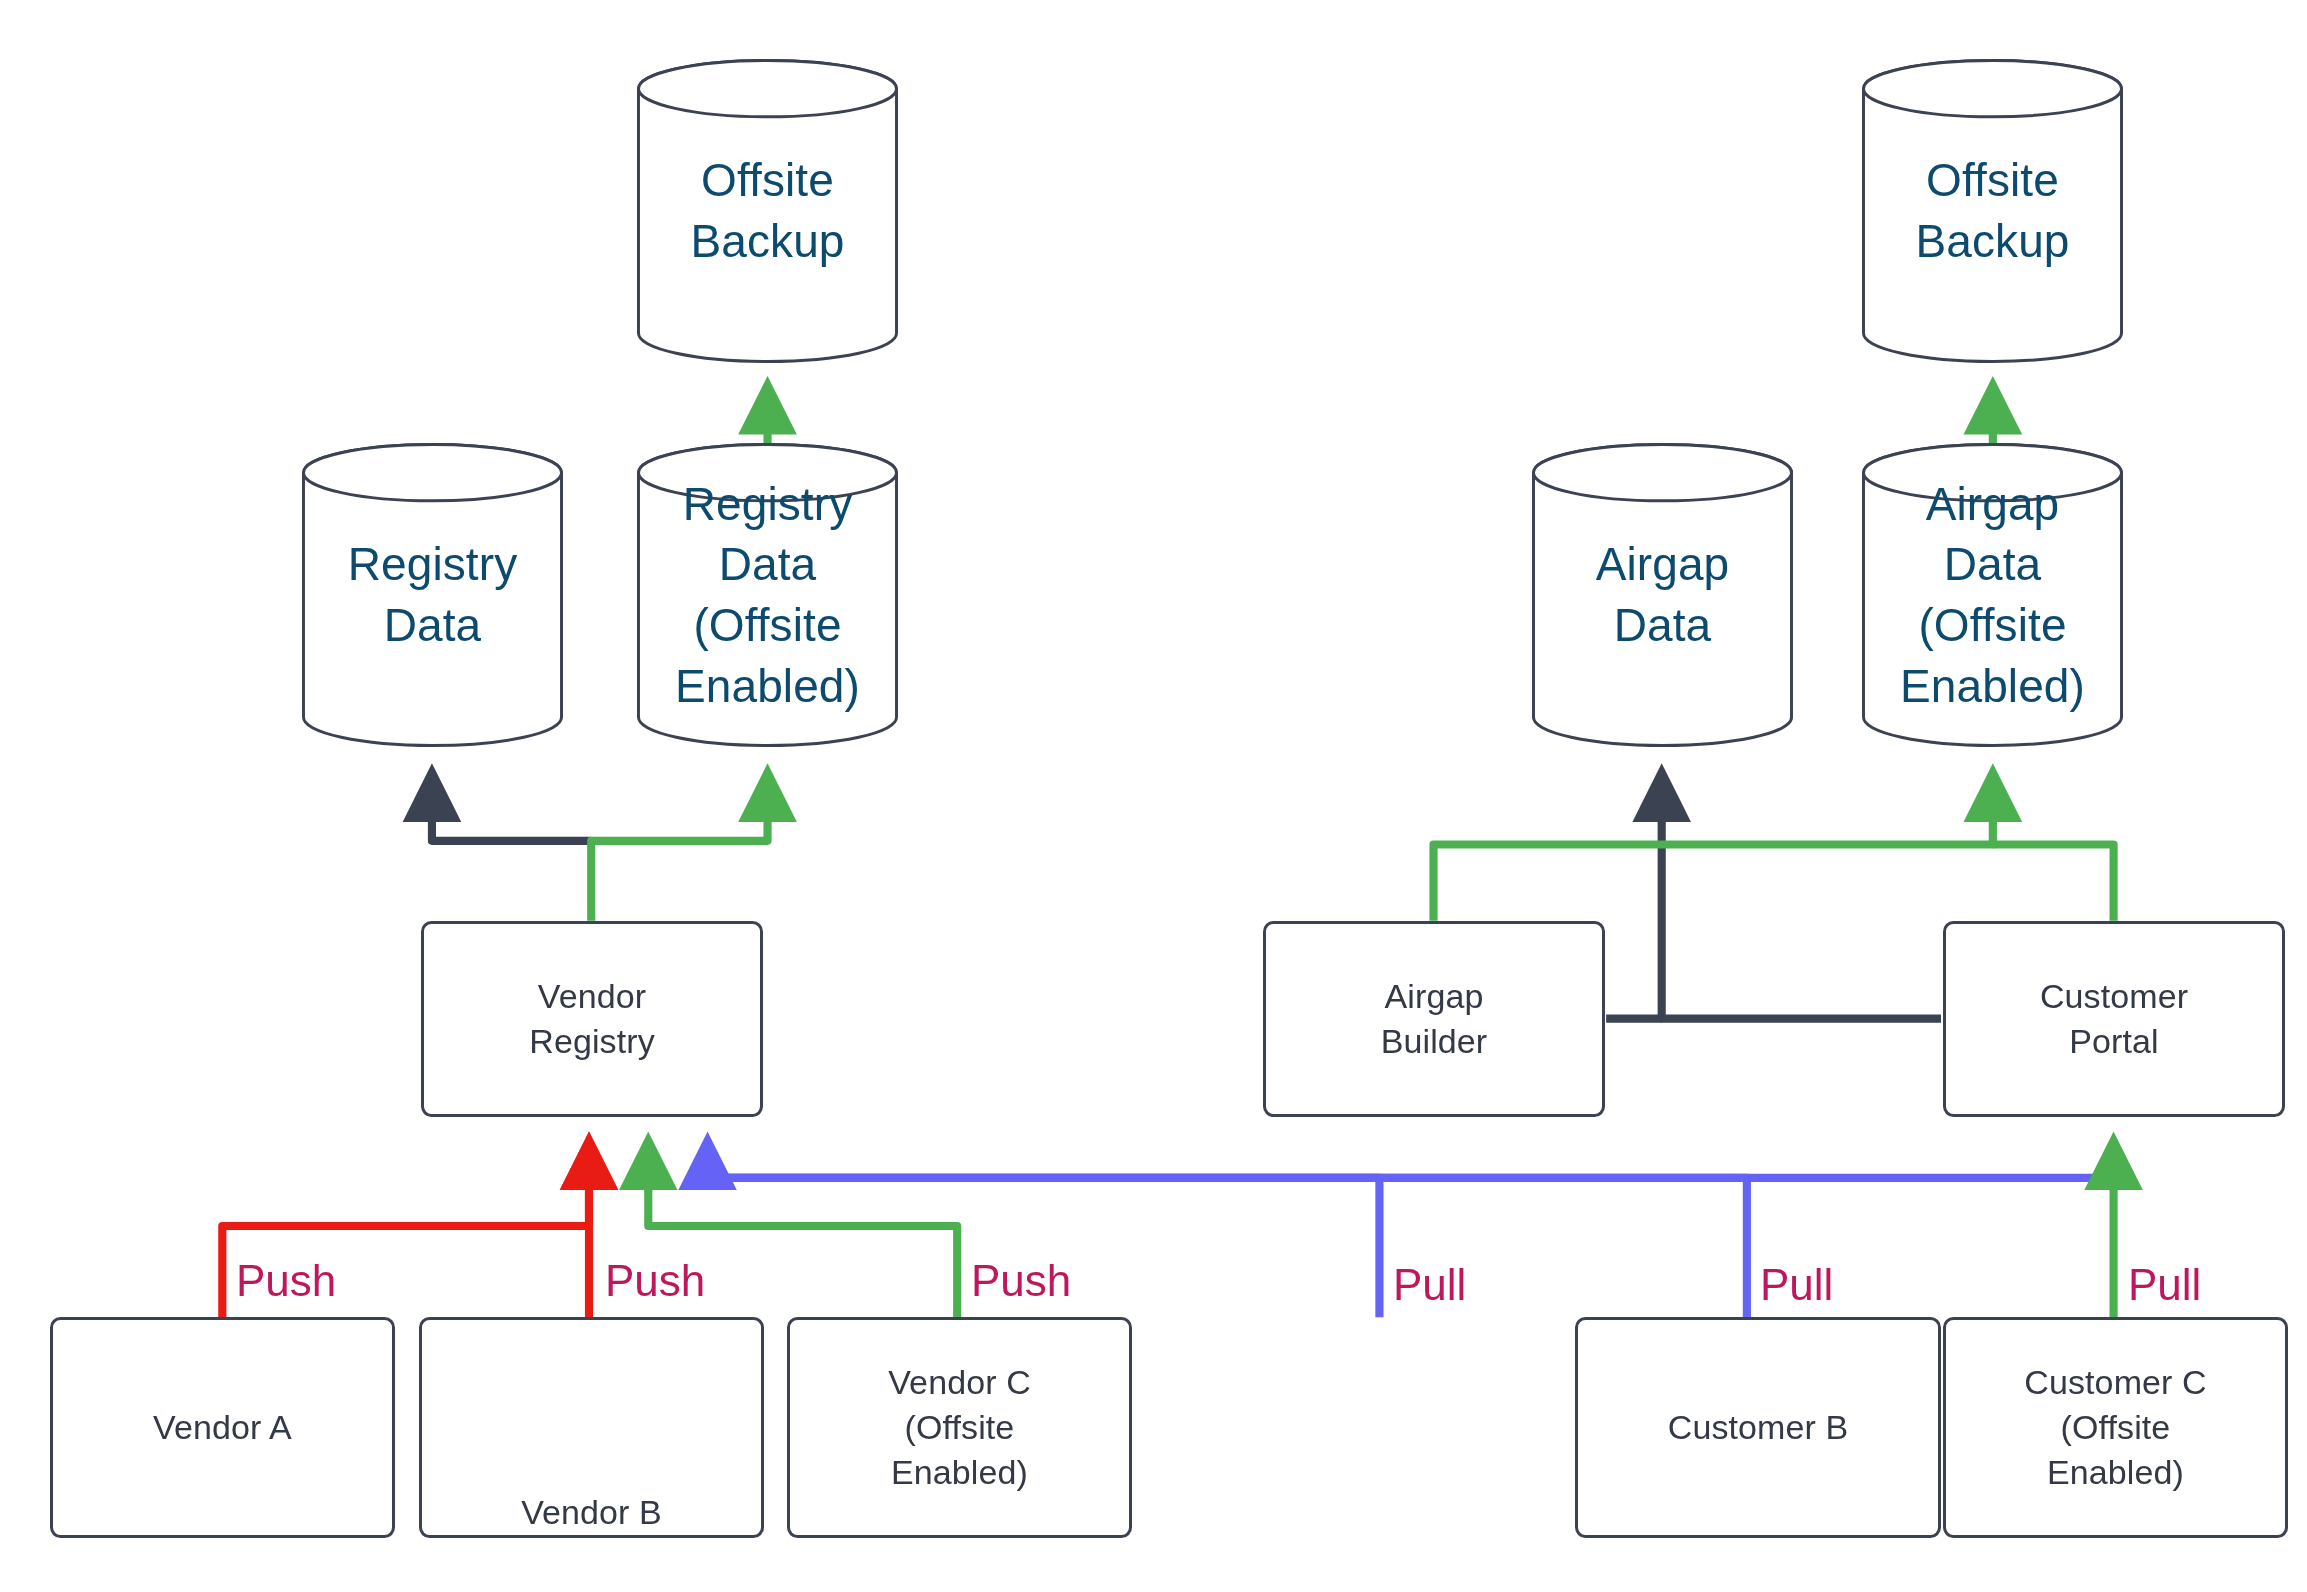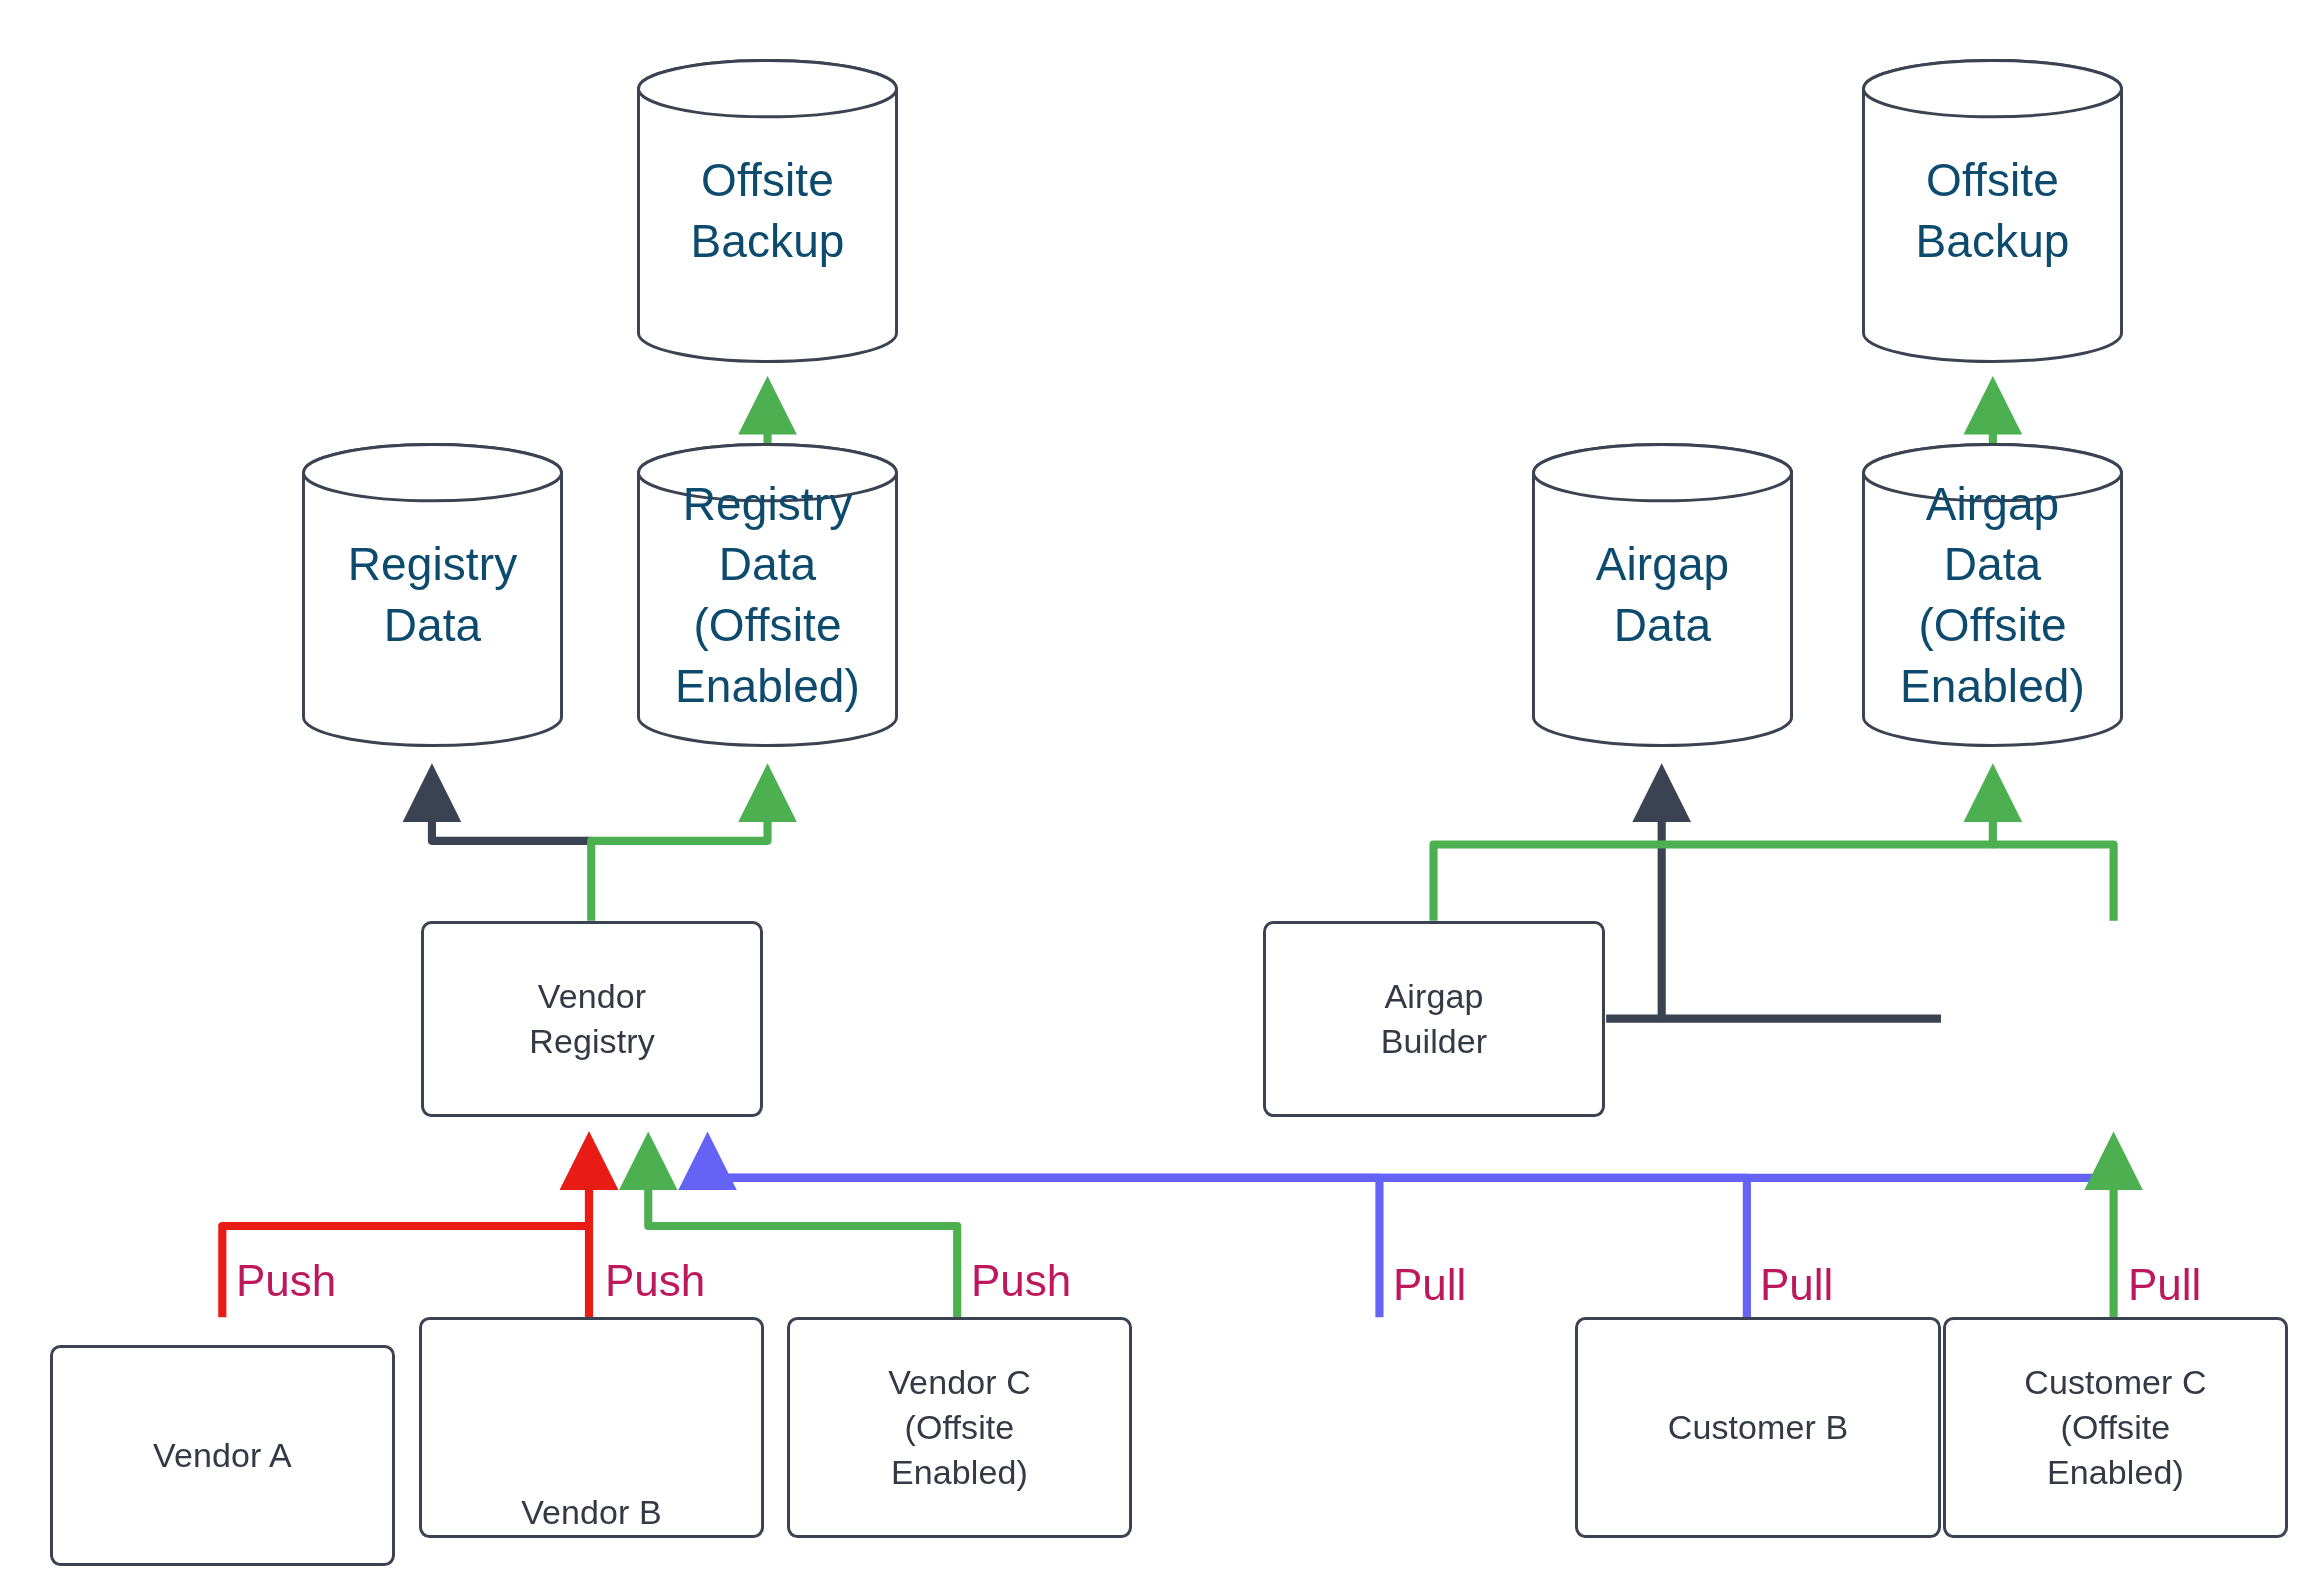--- a/index.html
+++ b/index.html
@@ -185,22 +185,26 @@
   <div class="node rbox" style="left:421px; top:921px; width:342px; height:196px;">
     <div class="label">Vendor
 Registry</div>
   </div>
 
   <div class="node rbox" style="left:1263px; top:921px; width:342px; height:196px;">
     <div class="label">Airgap
 Builder</div>
   </div>
 
-
-  <div class="node rbox" style="left:50px; top:1317px; width:345px; height:221px;margin-top:28px;">
+  <div class="node rbox" style="left:1943px; top:921px; width:342px; height:196px;">
+    <div class="label">Customer
+Portal</div>
+  </div>
+
+  <div class="node rbox" style="left:50px; top:1317px; width:345px; height:221px;">
     <div class="label">Vendor A</div>
   </div>
 
   <div class="node rbox" style="left:419px; top:1317px; width:345px; height:221px;align-items:flex-end;">
     <div class="label">Vendor B</div>
   </div>
 
   <div class="node rbox" style="left:787px; top:1317px; width:345px; height:221px;">
     <div class="label">Vendor C
 (Offsite

